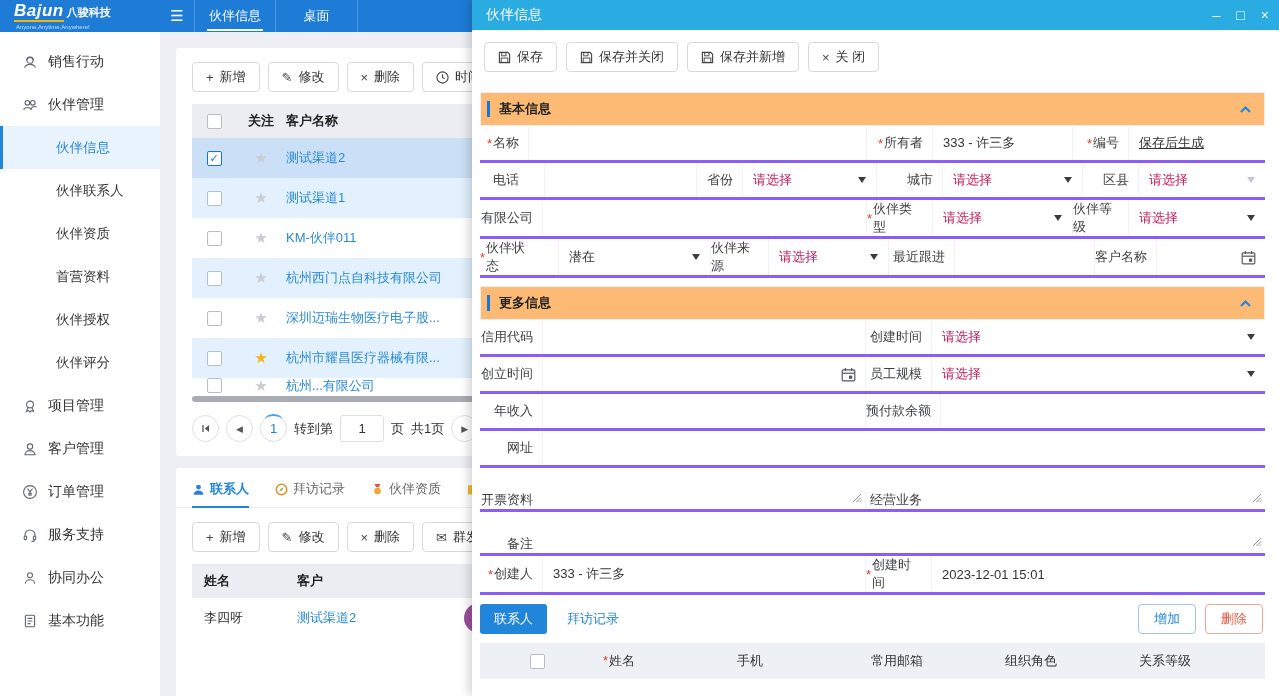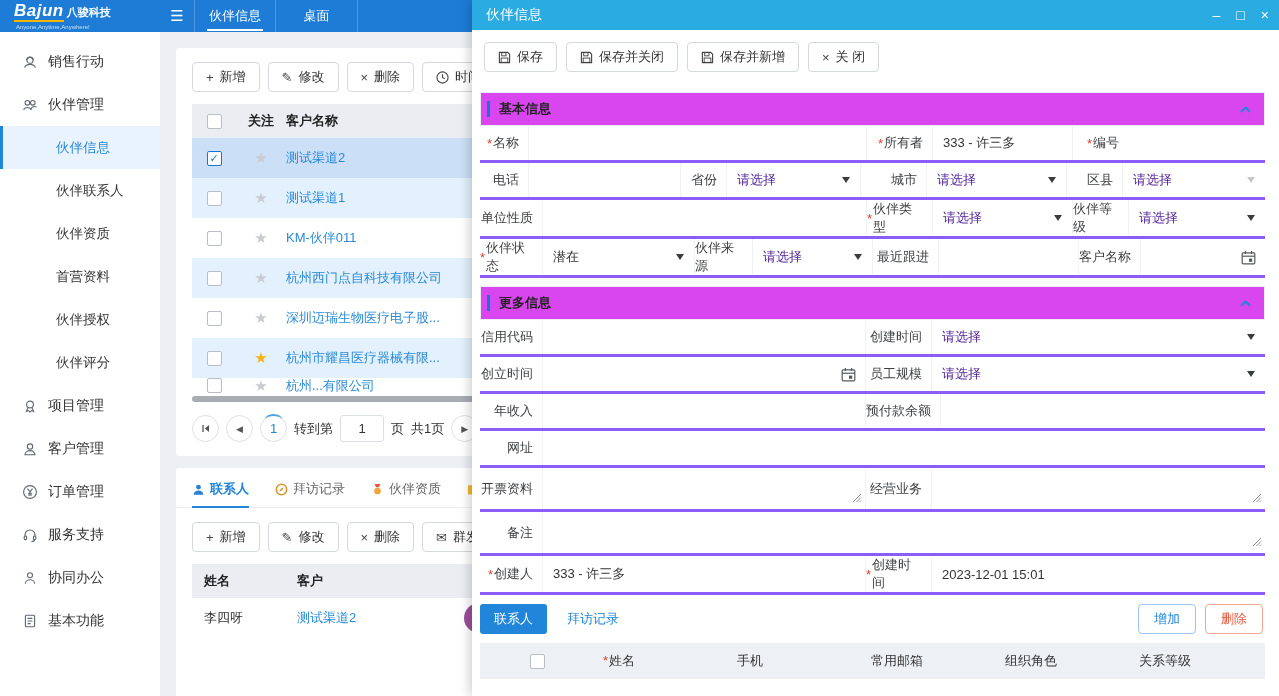--- a/index.html
+++ b/index.html
@@ -70,43 +70,43 @@
   .badge { position:absolute; left:272px; width:30px; height:30px; border-radius:50%; background:#9b4f9e; color:#fff; display:flex; align-items:center; justify-content:center; font-size:12px; }
 
   
   .modal { position:absolute; top:0; left:472px; width:807px; height:696px; background:#fff; z-index:20; box-shadow:-3px 0 10px rgba(0,0,0,.18); display:flex; flex-direction:column; }
   .m-title { height:30px; background:#2aabe2; color:#fff; display:flex; align-items:center; padding:0 10px 0 14px; font-size:14px; flex:0 0 auto; }
   .m-win { margin-left:auto; display:flex; gap:16px; font-size:14px; }
   .m-win span { cursor:pointer; line-height:30px; }
   .m-toolbar { display:flex; gap:9px; padding:12px 0 12px 12px; flex:0 0 auto; }
   .m-body { flex:1; overflow:hidden; padding:0 14px 0 8px; }
 
-  .sec-head { height:34px; background:#d946ef; border:1px solid #eceef1; display:flex; align-items:center; margin-top:8px; font-weight:bold; color:#222; }
+  .sec-head { height:34px; background:#fdba74; border:1px solid #eceef1; display:flex; align-items:center; margin-top:8px; font-weight:bold; color:#222; }
   .sec-head:first-child { margin-top:8px; }
   .sec-bar { width:3px; height:16px; background:#1677d2; margin:0 9px 0 6px; }
   .sec-chevron { margin-left:auto; margin-right:12px; cursor:pointer; display:flex; }
 
   .frow { display:flex; align-items:stretch; border-bottom:3px solid #8b5cf6; min-height:37px; }
   .frow > div { display:flex; align-items:center; }
   .frow > div + div { border-left:1px solid #f1f2f4; }
   .lb { justify-content:flex-end; padding-right:9px; color:#3d3f42; flex:0 0 auto; }
   .req::before { content:"*"; color:#e23c2b; margin-right:1px; }
   .fin { flex:1 1 auto; padding-left:10px; color:#333; cursor:text; }
   .fsel { padding-left:10px; cursor:pointer; justify-content:flex-start; gap:6px; }
-  .fsel .ph { color:#4c1d95; flex:1; }
+  .fsel .ph { color:#be185d; flex:1; }
   .fsel .val { color:#333; flex:1; }
   .dd { width:0; height:0; border-left:4.5px solid transparent; border-right:4.5px solid transparent; border-top:6px solid #3a3d40; margin-right:10px; flex:0 0 auto; }
   .dd.dis { border-top-color:#c3c7cd; }
   .ficon { margin-left:auto; margin-right:9px; display:flex; }
   .tarea { position:relative; }
   .tarea .rsz { position:absolute; right:3px; bottom:3px; }
 
   .w48{width:48px;} .w62{width:62px;} .w66{width:66px;} .w75{width:75px;} .w56{width:56px;}
-  .fw152{flex:0 0 152px;} .fw140{flex:0 0 140px;} .fw134{flex:0 0 134px;} .fw338{flex:0 0 338px;} .fw323{flex:0 0 323px;}
-  .h44 { min-height:44px; }
+  .fw152{flex:0 0 152px;margin-left:16px;} .fw140{flex:0 0 140px;} .fw134{flex:0 0 134px;} .fw338{flex:0 0 338px;} .fw323{flex:0 0 323px;}
+  .h44 { min-height:44px;align-items:flex-end; }
 
   .rel-tabs { display:flex; align-items:center; padding:9px 2px 9px 0; }
   .rtab { padding:6px 14px; font-size:13px; border-radius:3px; cursor:pointer; color:#2186d9; }
   .rtab.active { background:#2186d9; color:#fff; }
   .rtab + .rtab { margin-left:6px; }
   .rel-btns { margin-left:auto; display:flex; gap:9px; }
   .obtn { padding:5px 15px; border-radius:4px; font-size:13px; background:#fff; cursor:pointer; }
   .obtn.blue { border:1px solid #9ec5ef; color:#2186d9; }
   .obtn.red  { border:1px solid #f0a795; color:#e4593e; }
   .rel-head { display:flex; align-items:center; background:#edf0f5; height:36px; color:#333; }
@@ -469,20 +469,21 @@
             <polyline points="2,7 6.5,2.5 11,7" fill="none" stroke="#2186d9" stroke-width="2"></polyline>
           </svg>
         </span>
     </div>
     <div class="frow">
       <div class="lb w48 req">名称</div>
       <div class="fin fw338"></div>
       <div class="lb w66 req">所有者</div>
       <div class="fin fw140">333 - 许三多</div>
       <div class="lb w56 req">编号</div>
+      <div class="fin" style="text-decoration:underline;">保存后生成</div>
     </div>
     <div class="frow">
       <div class="lb w48">电话</div>
       <div class="fin fw152"></div>
       <div class="lb" style="width:46px;">省份</div>
       <div class="fsel fw134">
           <span class="ph">请选择</span>
           <span class="dd"></span>
         </div>
       <div class="lb w66">城市</div>
@@ -490,21 +491,21 @@
           <span class="ph">请选择</span>
           <span class="dd"></span>
         </div>
       <div class="lb w56">区县</div>
       <div class="fsel" style="flex:1;">
           <span class="ph">请选择</span>
           <span class="dd dis"></span>
         </div>
     </div>
     <div class="frow">
-      <div class="lb w62">单位性质</div>
+      <div class="lb w62">有限公司</div>
       <div class="fin" style="flex:0 0 324px;"></div>
       <div class="lb w66 req">伙伴类型</div>
       <div class="fsel fw140">
           <span class="ph">请选择</span>
           <span class="dd"></span>
         </div>
       <div class="lb w56">伙伴等级</div>
       <div class="fsel" style="flex:1;">
           <span class="ph">请选择</span>
           <span class="dd"></span>

